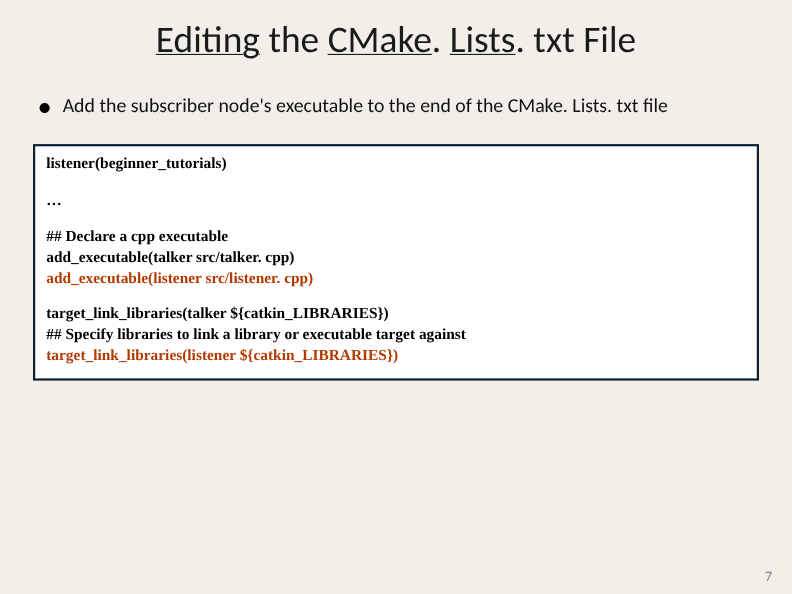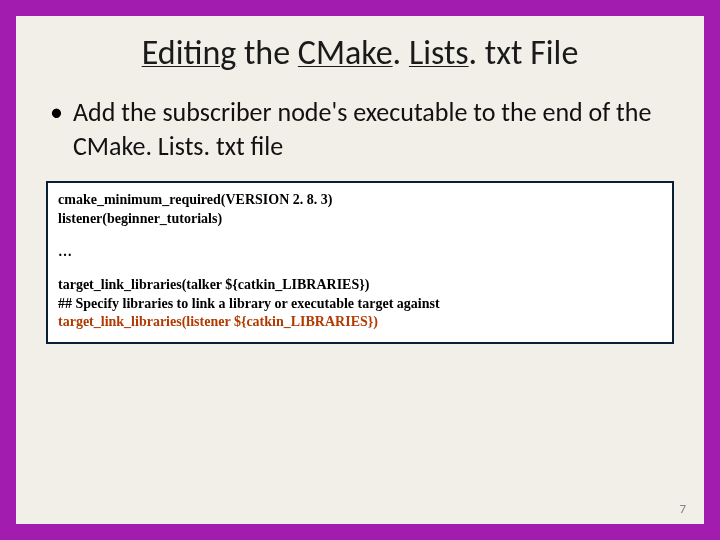--- a/index.html
+++ b/index.html
@@ -7,22 +7,22 @@
     padding: 0;
     width: 720px;
     height: 540px;
     font-family: Calibri, "Segoe UI", Arial, sans-serif;
     background: #ffffff;
   }
   .slide-outer {
     box-sizing: border-box;
     width: 720px;
     height: 540px;
-    background: #a21caf;
-    padding: 16px;
+    background: #ef4444;
+    padding: 0;
     position: relative;
   }
   .slide-inner {
     box-sizing: border-box;
     width: 100%;
     height: 100%;
     background: #f1efe8;
     position: relative;
     padding: 12px 28px 0 28px;
   }
@@ -43,21 +43,21 @@
     align-items: flex-start;
     margin: 0 8px 0 6px;
   }
   .bullet-dot {
     font-size: 26px;
     line-height: 34px;
     margin-right: 10px;
     color: #000;
   }
   .bullet-text {
-    font-size: 26px;
+    font-size: 18px;
     line-height: 34px;
     color: #111;
   }
   .code-box {
     border: 2.5px solid #0a1f34;
     background: #ffffff;
     margin: 18px 2px 0 2px;
     padding: 8px 10px 10px 10px;
     font-family: "Times New Roman", Times, serif;
     font-size: 14px;
@@ -89,24 +89,28 @@
       <span class="u">Editing</span><span> the </span><span class="u">CMake</span><span>. </span><span class="u">Lists</span><span>. txt File</span>
     </h1>
 
     <div class="bullet-row">
       <div class="bullet-dot">•</div>
       <div class="bullet-text">Add the subscriber node's executable to the end of the CMake. Lists. txt file</div>
     </div>
 
     <div class="code-box">
       <div class="blk">
-        <div class="bold">cmake_minimum_required(VERSION 2. 8. 3)</div>
         <div class="bold">listener(beginner_tutorials)</div>
       </div>
       <div class="blk bold">…</div>
+      <div class="blk">
+        <div class="bold">## Declare a cpp executable</div>
+        <div class="bold">add_executable(talker src/talker. cpp)</div>
+        <div class="hl">add_executable(listener src/listener. cpp)</div>
+      </div>
       <div class="blk">
         <div class="bold">target_link_libraries(talker ${catkin_LIBRARIES})</div>
         <div class="bold">## Specify libraries to link a library or executable target against</div>
         <div class="hl">target_link_libraries(listener ${catkin_LIBRARIES})</div>
       </div>
     </div>
 
     <div class="page-num">7</div>
   </div>
 </div>

